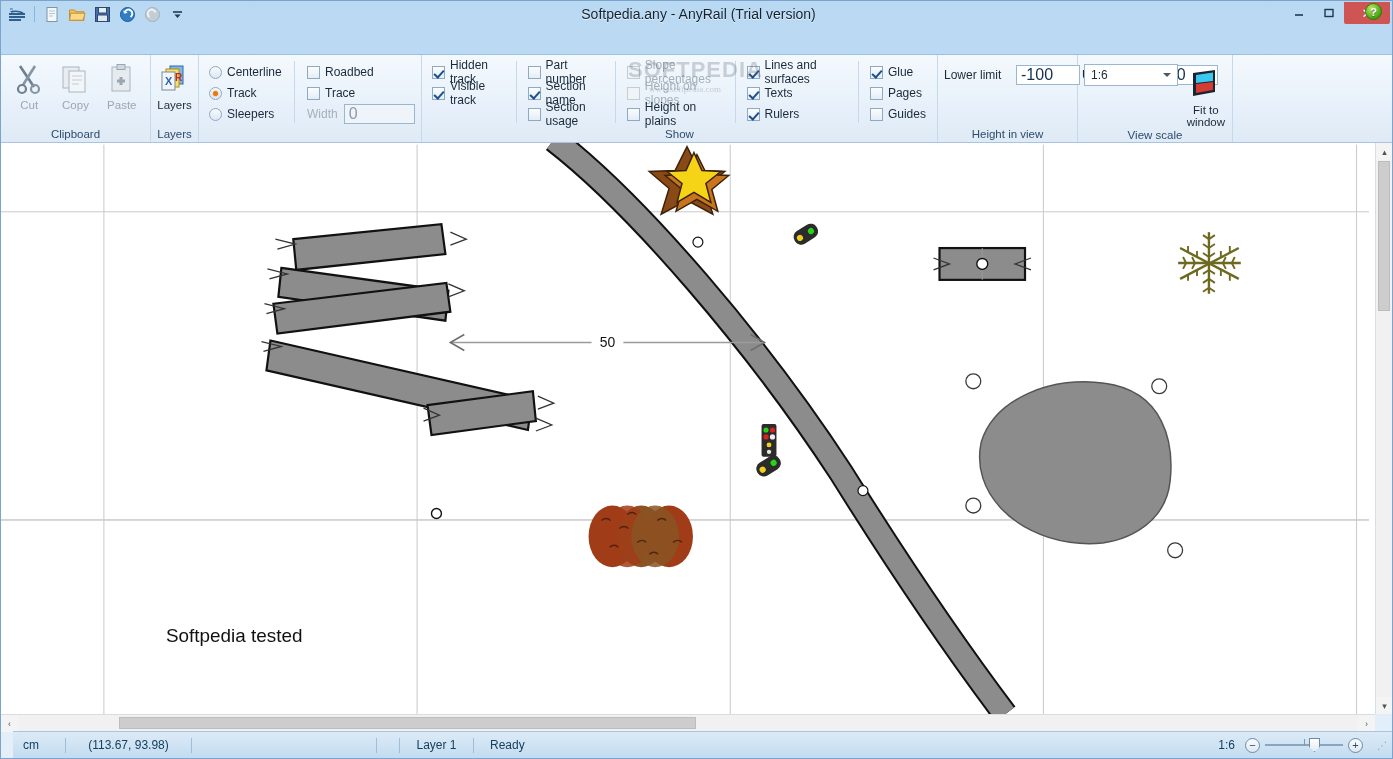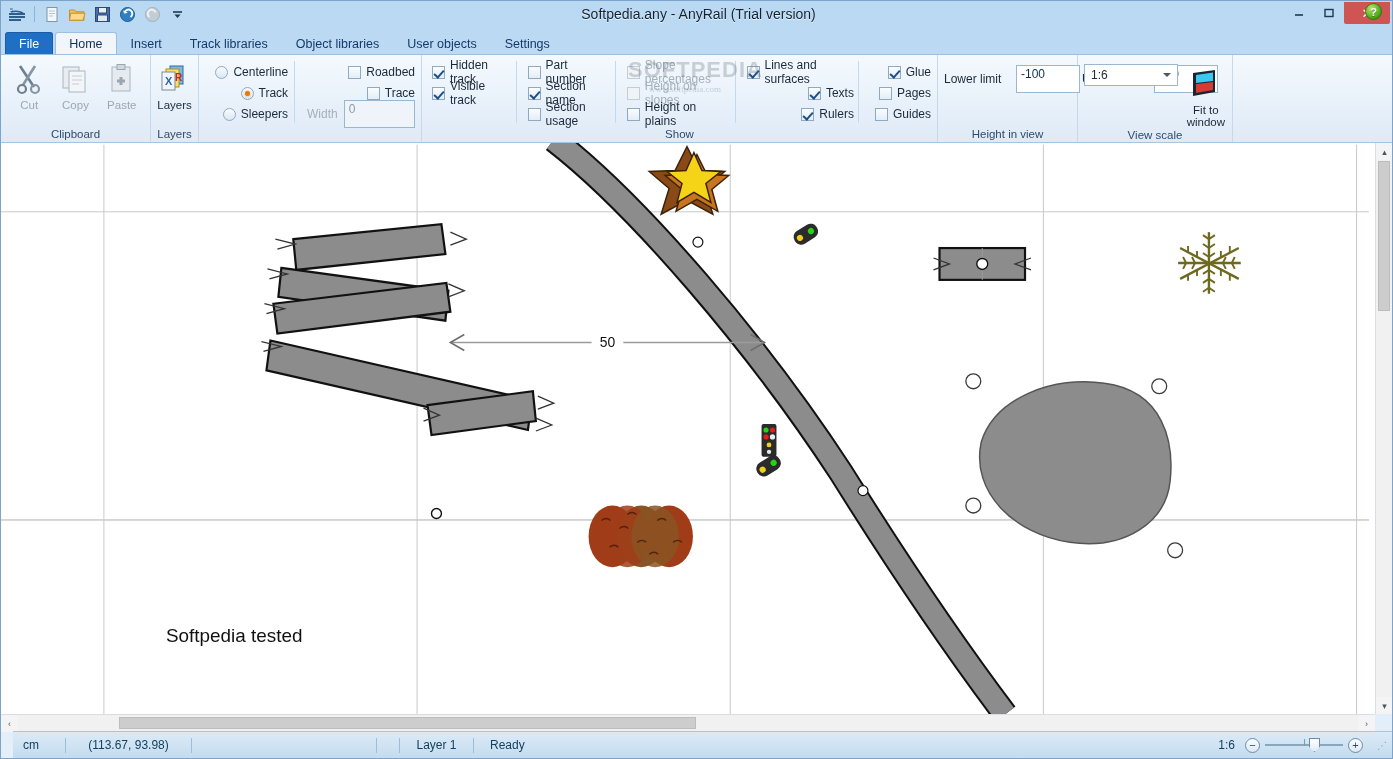--- a/index.html
+++ b/index.html
@@ -106,21 +106,21 @@
   .bigbtn {
     width: 52px;
     display: flex; flex-direction: column; align-items: center;
     padding-top: 2px;
   }
   .bigbtn .ico { height: 36px; display: flex; align-items: center; justify-content: center; }
   .bigbtn .lbl { font-size: 11.5px; margin-top: 2px; text-align:center; line-height: 12px; }
   .bigbtn.disabled .lbl { color: #9aa8b4; }
 
   .optcol { display: flex; flex-direction: column; gap: 3px; padding-top: 4px; padding-left: 4px; }
-  .opt { display: flex; align-items: center; gap: 5px; height: 18px; font-size: 12px; justify-content: flex-end; }
+  .opt { display: flex; align-items: center; gap: 5px; height: 18px; font-size: 12px; }
   .opt.disabled, .opt.disabled .lbl { color: #a4b0ba; }
 
   .radio {
     width: 13px; height: 13px; border-radius: 50%;
     background: linear-gradient(to bottom,#f7fbff,#dbe7f2);
     border: 1px solid #8fa9c0; position: relative; flex: none;
   }
   .radio.on::after {
     content: ''; position: absolute; left: 3px; top: 3px;
     width: 5px; height: 5px; border-radius: 50%;
@@ -133,22 +133,22 @@
   }
   .cb.disabled { border-color: #c3cdd6; background: #f1f4f7; }
   .cb.on::after {
     content: '';
     position: absolute; left: 3px; top: 1px;
     width: 4px; height: 8px;
     border: solid #1c4f8a; border-width: 0 2px 2px 0;
     transform: rotate(42deg);
   }
   .txtfield {
-    height: 28px; border: 1px solid #9bb6cf; background: #eef4fa;
-    font-size: 12px; padding: 0 4px; line-height: 17px; color: #8d9aa6;
+    height: 20px; border: 1px solid #9bb6cf; background: #eef4fa;
+    font-size: 16px; padding: 0 4px; line-height: 17px; color: #8d9aa6;
   }
   .txtfield.enabled { background: #fff; color: #12304f; }
 
   .limitrow { display: flex; align-items: center; gap: 6px; margin-bottom: 4px; }
   .limitrow .lb { font-size: 12px; width: 66px; }
 
   .combo {
     width: 118px; height: 22px; border: 1px solid #9bb6cf; background: #fff;
     display: flex; align-items: center; justify-content: space-between;
     padding: 0 3px 0 6px; font-size: 12px;
@@ -283,29 +283,20 @@
       </div>
       <div class="wbtn">
         <svg width="12" height="12" viewBox="0 0 12 12">
             <rect x="2" y="2.5" width="8" height="7" fill="none" stroke="#1b3a57" stroke-width="1.4"></rect>
           </svg>
       </div>
       <div class="wbtn close">✕</div>
     </div>
   </div>
 
-  <div class="tabstrip">
-    <div class="tab file">File</div>
-    <div class="tab active">Home</div>
-    <div class="tab">Insert</div>
-    <div class="tab">Track libraries</div>
-    <div class="tab">Object libraries</div>
-    <div class="tab">User objects</div>
-    <div class="tab">Settings</div>
-  </div>
   <div class="help-orb">?</div>
 
   <div class="ribbon">
 
     <div class="rgroup" style="width:150px">
       <div class="rgroup-body">
         <div class="bigbtn disabled">
           <span class="ico">
             <svg width="30" height="32" viewBox="0 0 30 32">
               <path d="M6 3 L20 24" stroke="#6d7f90" stroke-width="2.6" fill="none"></path>

